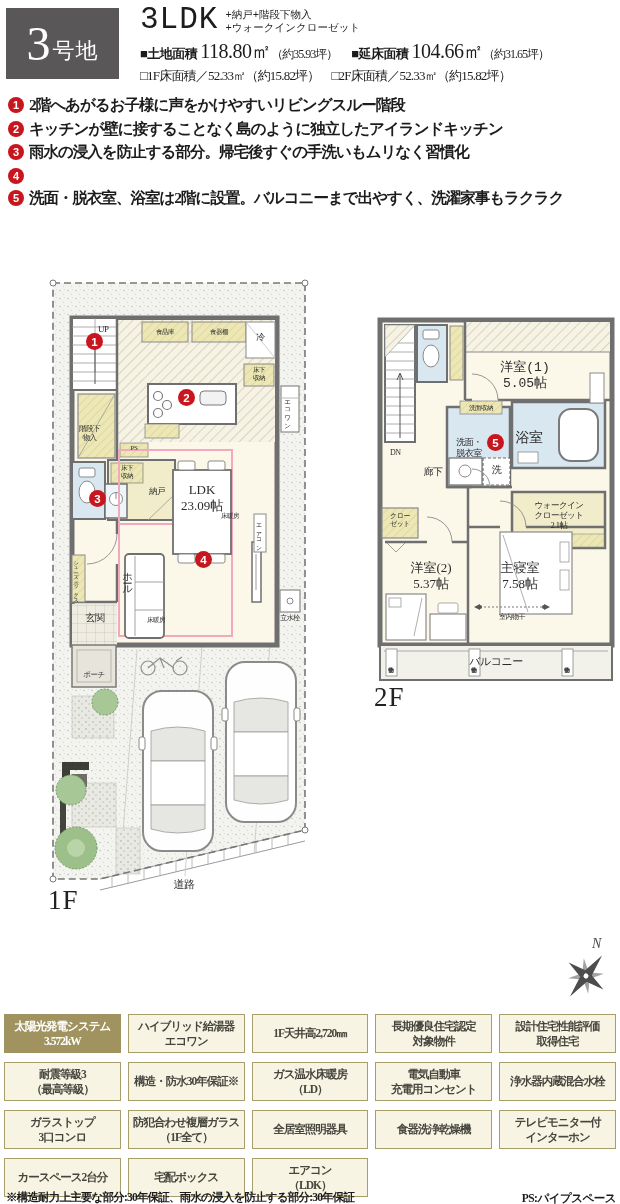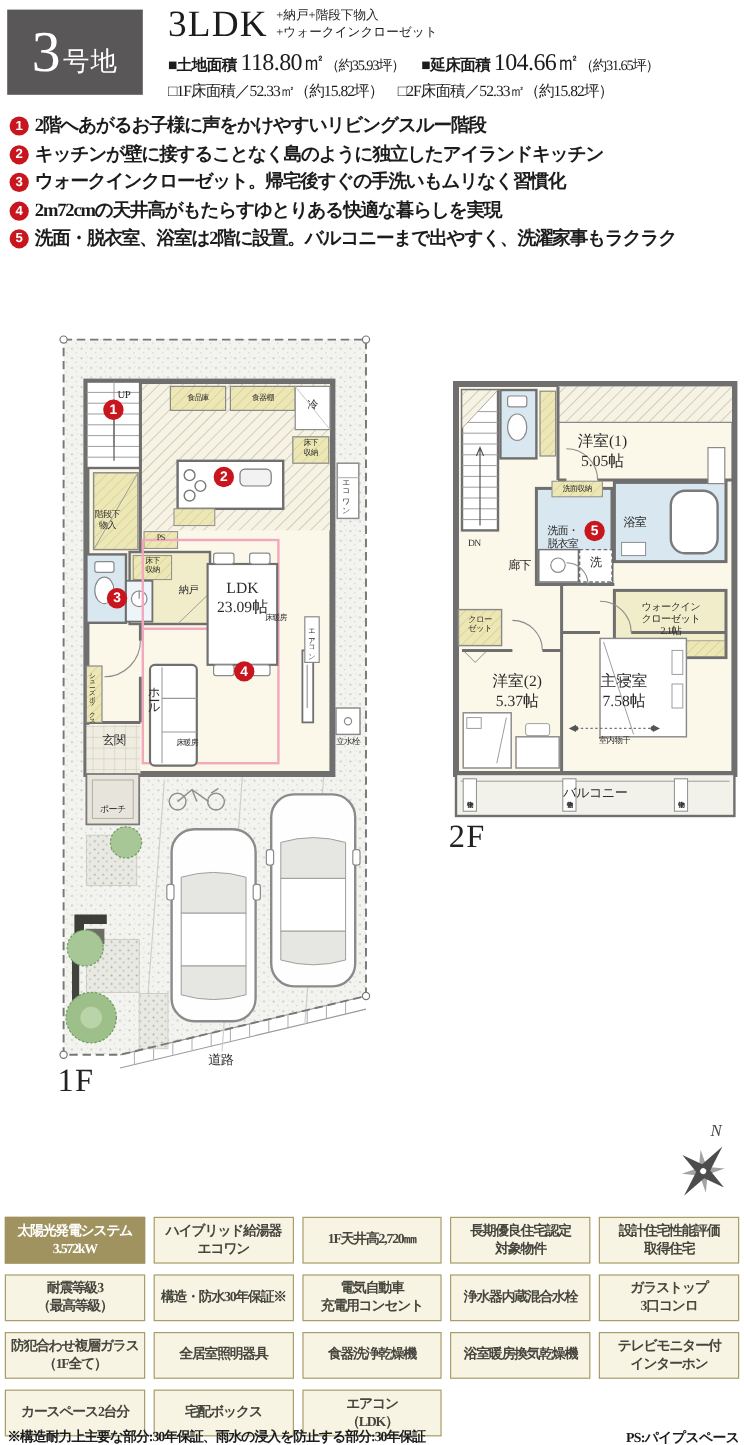--- a/index.html
+++ b/index.html
@@ -5,21 +5,21 @@
   html,body{margin:0;padding:0;}
   body{width:620px;height:1204px;position:relative;background:#ffffff;
        font-family:"Liberation Serif","DejaVu Serif",serif;color:#1c1c1c;overflow:hidden;}
   .abs{position:absolute;}
   
   .lot-badge{left:6px;top:8px;width:113px;height:71px;background:#595757;color:#fff;
     display:flex;align-items:center;justify-content:center;gap:2px;}
   .lot-num{font-size:48px;line-height:1;}
   .lot-suffix{font-size:22px;padding-top:14px;letter-spacing:1px;}
   .head-right{left:140px;top:4px;width:476px;}
-  .type-row{display:flex;align-items:center;}
+  .type-row{display:flex;align-items:flex-end;font-family:Liberation Mono, monospace;}
   .type-main{font-size:31px;line-height:1;letter-spacing:1px;}
   .type-notes{margin-left:7px;font-size:10.5px;line-height:1.25;padding-top:2px;white-space:pre-line;}
   .area-row{display:flex;align-items:baseline;margin-top:3px;}
   .area-label{font-size:13px;font-weight:bold;letter-spacing:-0.5px;}
   .area-value{font-size:20px;margin-left:3px;letter-spacing:-0.5px;}
   .area-tsubo{font-size:12px;letter-spacing:-1px;}
   .gap-l{margin-left:14px;}
   .floor-row{margin-top:2px;font-size:13px;letter-spacing:-0.8px;display:flex;}
   .floor-row span+span{margin-left:12px;}
   
@@ -83,25 +83,24 @@
   <div class="feat">
     <span class="badge-n">1</span>
     <span class="feat-txt">2階へあがるお子様に声をかけやすいリビングスルー階段</span>
   </div>
   <div class="feat">
     <span class="badge-n">2</span>
     <span class="feat-txt">キッチンが壁に接することなく島のように独立したアイランドキッチン</span>
   </div>
   <div class="feat">
     <span class="badge-n">3</span>
-    <span class="feat-txt">ウォークインクローゼット。帰宅後すぐの手洗いもムリなく習慣化</span>
+    <span class="feat-txt">雨水の浸入を防止する部分。帰宅後すぐの手洗いもムリなく習慣化</span>
   </div>
   <div class="feat">
     <span class="badge-n">4</span>
-    <span class="feat-txt">2m72cmの天井高がもたらすゆとりある快適な暮らしを実現</span>
   </div>
   <div class="feat">
     <span class="badge-n">5</span>
     <span class="feat-txt">洗面・脱衣室、浴室は2階に設置。バルコニーまで出やすく、洗濯家事もラクラク</span>
   </div>
 </div>
 
 <div class="plan-wrap" style="left:42px;top:272px;width:290px;height:660px;">
 <svg width="290" height="660" viewBox="0 0 290 660">
   <defs>
@@ -349,26 +348,26 @@
   <circle cx="108" cy="295" r="2" fill="#555"></circle>
       <circle cx="172" cy="295" r="2" fill="#555"></circle>
   <path d="M102 295 l6 -3 v6 z M178 295 l-6 -3 v6 z" fill="#555"></path>
 
   <rect x="14" y="337" width="11" height="27" fill="#fff" stroke="#8a8a8a" stroke-width="0.8"></rect>
   <rect x="97" y="337" width="11" height="27" fill="#fff" stroke="#8a8a8a" stroke-width="0.8"></rect>
   <rect x="190" y="337" width="11" height="27" fill="#fff" stroke="#8a8a8a" stroke-width="0.8"></rect>
 </svg>
   
   <div class="pl" style="left:18px;top:136px;font-size:8px;">DN</div>
-  <div class="pl room" style="left:82px;top:48px;width:96px;">洋室(1)
+  <div class="pl room" style="left:105px;top:48px;width:96px;font-family:Liberation Mono, monospace;">洋室(1)
 5.05帖</div>
   <div class="pl" style="left:88px;top:92px;width:42px;font-size:6.5px;">洗面収納</div>
   <div class="pl" style="left:76px;top:125px;width:42px;font-size:9px;">洗面・
 脱衣室</div>
-  <div class="pl" style="left:142px;top:118px;width:30px;font-size:10px;">浴室</div>
+  <div class="pl" style="left:142px;top:118px;width:30px;font-size:14px;">浴室</div>
   <div class="pl" style="left:113px;top:152px;width:23px;font-size:10px;">洗</div>
   <div class="pl" style="left:44px;top:154px;width:34px;font-size:10px;">廊下</div>
   <div class="pl" style="left:142px;top:188px;width:90px;font-size:8.5px;">ウォークイン
 クローゼット
 2.1帖</div>
   <div class="pl" style="left:12px;top:200px;width:32px;font-size:7px;">クロー
 ゼット</div>
   <div class="pl room" style="left:12px;top:248px;width:94px;">洋室(2)
 5.37帖</div>
   <div class="pl room" style="left:100px;top:248px;width:96px;">主寝室
@@ -403,30 +402,31 @@
   <div class="cell">ハイブリッド給湯器
 エコワン</div>
   <div class="cell">1F天井高2,720㎜</div>
   <div class="cell">長期優良住宅認定
 対象物件</div>
   <div class="cell">設計住宅性能評価
 取得住宅</div>
   <div class="cell">耐震等級3
 （最高等級）</div>
   <div class="cell">構造・防水30年保証※</div>
+  <div class="cell">ガス温水床暖房
+（LD）</div>
   <div class="cell">電気自動車
 充電用コンセント</div>
   <div class="cell">浄水器内蔵混合水栓</div>
   <div class="cell">ガラストップ
 3口コンロ</div>
   <div class="cell">防犯合わせ複層ガラス
 （1F全て）</div>
   <div class="cell">全居室照明器具</div>
   <div class="cell">食器洗浄乾燥機</div>
-  <div class="cell">浴室暖房換気乾燥機</div>
   <div class="cell">テレビモニター付
 インターホン</div>
   <div class="cell">カースペース2台分</div>
   <div class="cell">宅配ボックス</div>
   <div class="cell">エアコン
 （LDK）</div>
 </div>
 
 <div class="abs foot-l">※構造耐力上主要な部分:30年保証、雨水の浸入を防止する部分:30年保証</div>
 <div class="abs foot-r">PS:パイプスペース</div>

